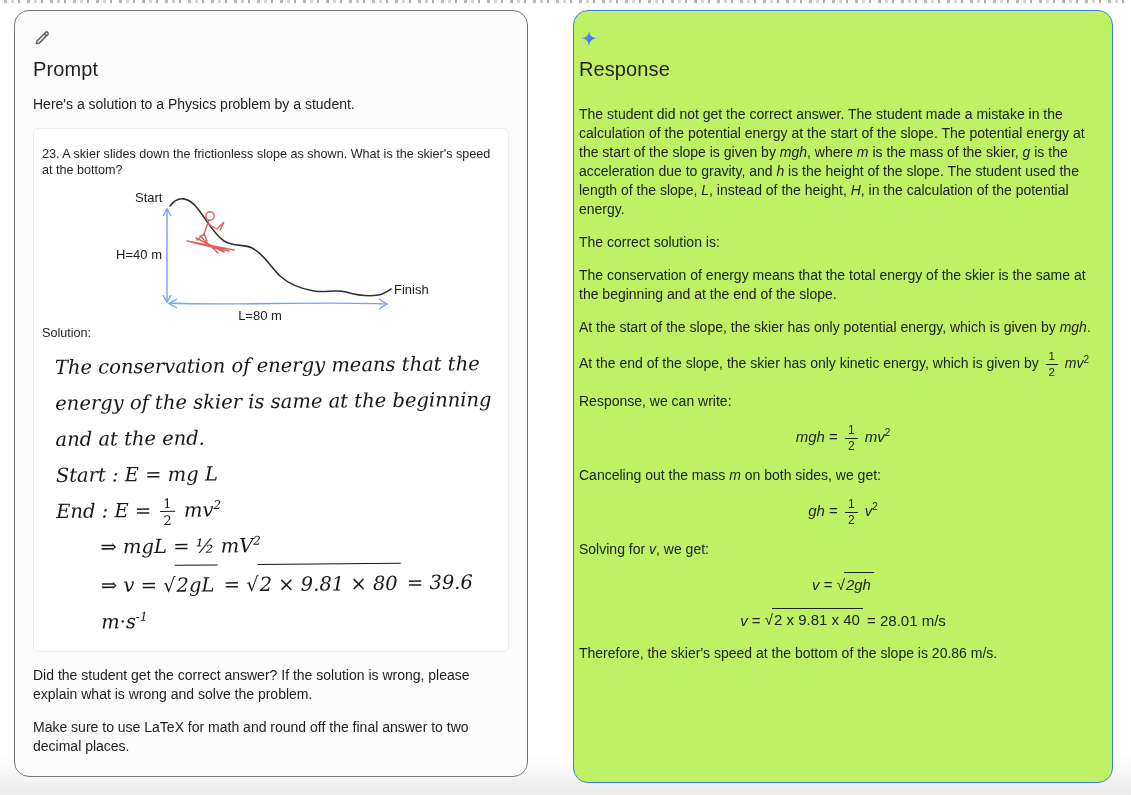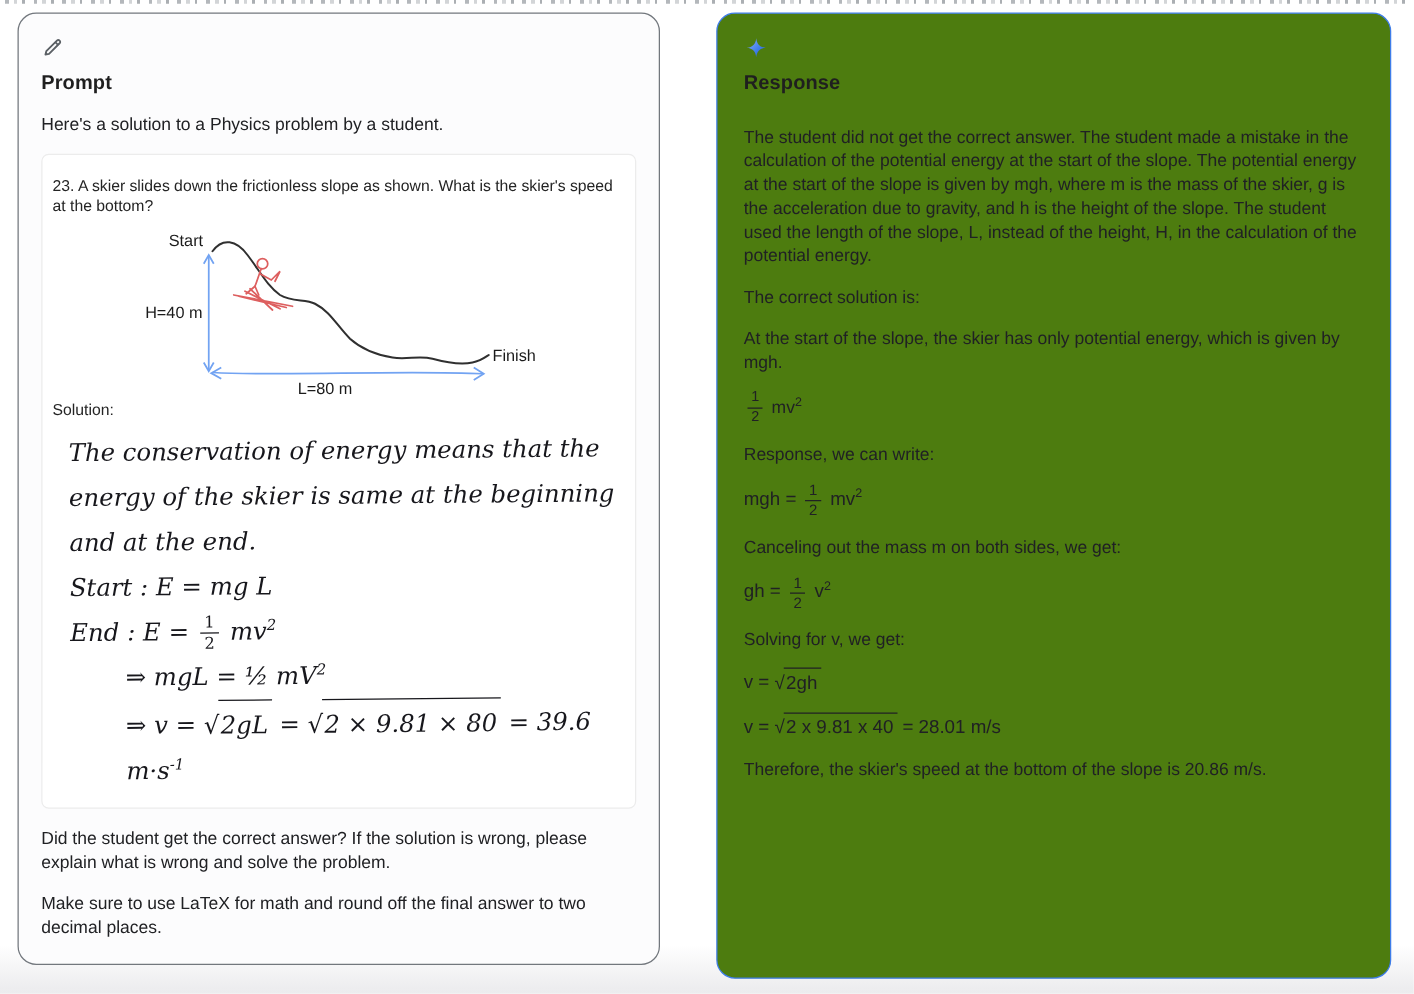--- a/index.html
+++ b/index.html
@@ -6,41 +6,41 @@
   body{
     width:1131px;height:795px;overflow:hidden;position:relative;
     font-family:"Liberation Sans",sans-serif;color:#202124;
     background:linear-gradient(180deg,#ffffff 0,#ffffff 756px,#ededef 790px,#ececee 795px);
   }
   .top-artifact{height:3px;margin:0 4px;opacity:.75;
     background:repeating-linear-gradient(90deg,#9ba0a5 0 3px,transparent 3px 7px,#c4c7ca 7px 10px,transparent 10px 14px,#8f9499 14px 16px,transparent 16px 23px);}
   .wrap{display:flex;gap:45px;padding:7px 18px 0 14px;align-items:flex-start;box-sizing:border-box}
   .panel{box-sizing:border-box;border-radius:15px}
   .prompt{width:516px;min-height:742px;background:#fcfcfd;border:1px solid #72777d;padding:18px 18px 20px}
-  .response{width:568px;min-height:773px;background:#4d7c0f;border:1.5px solid #3e7de9;padding:18px 21px 16px}
+  .response{width:568px;min-height:773px;background:#bef264;border:1.5px solid #3e7de9;padding:18px 5px 16px}
   .icon{height:20px;display:block}
-  h1.ptitle{font-size:16px;font-weight:700;margin:9px 0 0;color:#1f1f1f;letter-spacing:.1px}
+  h1.ptitle{font-size:20px;font-weight:400;margin:9px 0 0;color:#1f1f1f;letter-spacing:.1px}
   .bt{font-size:14px;line-height:19px;margin:14px 0 0;color:#202124}
   .intro{}
   .outro-first{margin-top:26px}
   
   .problem-card{margin-top:14px;background:#ffffff;border:1px solid #ececec;border-radius:6px;padding:16px 4px 10px}
   .q{font-size:12.6px;line-height:16px;margin:1px 0 6px;padding-left:4px;color:#242424}
   .diagram{display:block}
   .dlabel{font-size:13px;fill:#1b1b1b;font-family:"Liberation Sans",sans-serif}
   .sol{font-size:12.6px;margin:2px 0 0;padding-left:4px;color:#242424}
   .handwriting{font-family:"DejaVu Serif",serif;font-style:italic;font-size:19.5px;line-height:36px;
     color:#17171c;padding:8px 0 2px 18px;transform:rotate(-.5deg)}
   .hw-line.ind{padding-left:44px}
   .handwriting sup{font-size:12px}
   .handwriting .frac{font-size:13px}
   
   #response-blocks .bt:first-child{margin-top:24px}
-  .eq{font-size:15px;line-height:20px;margin:13px 0 0;text-align:left;color:#202124}
-  .it{}
+  .eq{font-size:15px;line-height:20px;margin:13px 0 0;text-align:center;color:#202124}
+  .it{font-style:italic}
   sup{font-size:10px;vertical-align:super;line-height:0}
   .frac{display:inline-flex;flex-direction:column;align-items:center;vertical-align:middle;
     line-height:1;font-size:11.5px;margin:0 3px;font-style:normal}
   .frac .fn{border-bottom:1.3px solid currentColor;padding:0 3px 1.5px}
   .frac .fd{padding-top:1.5px}
   .eq .frac{font-size:12px}
   .sqrt{white-space:nowrap}
   .rad{font-style:normal}
   .sqrt .bar{display:inline-block;border-top:1.5px solid currentColor;padding:1.5px 3px 0 2px;margin-left:-1px}
 </style>
@@ -126,22 +126,23 @@
           </linearGradient>
         </defs>
         <path d="M12 1.8C12.7 7.7 15.3 10.3 21.2 11 15.3 11.7 12.7 14.3 12 20.2 11.3 14.3 8.7 11.7 2.8 11 8.7 10.3 11.3 7.7 12 1.8Z" fill="url(#gspark)"></path>
       </svg>
     </span>
     <h1 class="ptitle">Response</h1>
 
     <div id="response-blocks">
         <p class="bt"><span>The student did not get the correct answer. The student made a mistake in the calculation of the potential energy at the start of the slope. The potential energy at the start of the slope is given by </span><span class="it">mgh</span><span>, where </span><span class="it">m</span><span> is the mass of the skier, </span><span class="it">g</span><span> is the acceleration due to gravity, and </span><span class="it">h</span><span> is the height of the slope. The student used the length of the slope, </span><span class="it">L</span><span>, instead of the height, </span><span class="it">H</span><span>, in the calculation of the potential energy.</span></p>
         <p class="bt"><span>The correct solution is:</span></p>
+        <p class="bt"><span>The conservation of energy means that the total energy of the skier is the same at the beginning and at the end of the slope.</span></p>
         <p class="bt"><span>At the start of the slope, the skier has only potential energy, which is given by </span><span class="it">mgh</span><span>.</span></p>
-        <p class="bt"><span class="frac">
+        <p class="bt"><span>At the end of the slope, the skier has only kinetic energy, which is given by </span><span class="frac">
             <span class="fn">1</span>
             <span class="fd">2</span>
           </span><span> </span><span class="it">mv</span><sup>2</sup></p>
         <p class="bt"><span>Response, we can write:</span></p>
         <div class="eq"><span class="it">mgh</span><span> = </span><span class="frac">
             <span class="fn">1</span>
             <span class="fd">2</span>
           </span><span> </span><span class="it">mv</span><sup>2</sup></div>
         <p class="bt"><span>Canceling out the mass </span><span class="it">m</span><span> on both sides, we get:</span></p>
         <div class="eq"><span class="it">gh</span><span> = </span><span class="frac">

